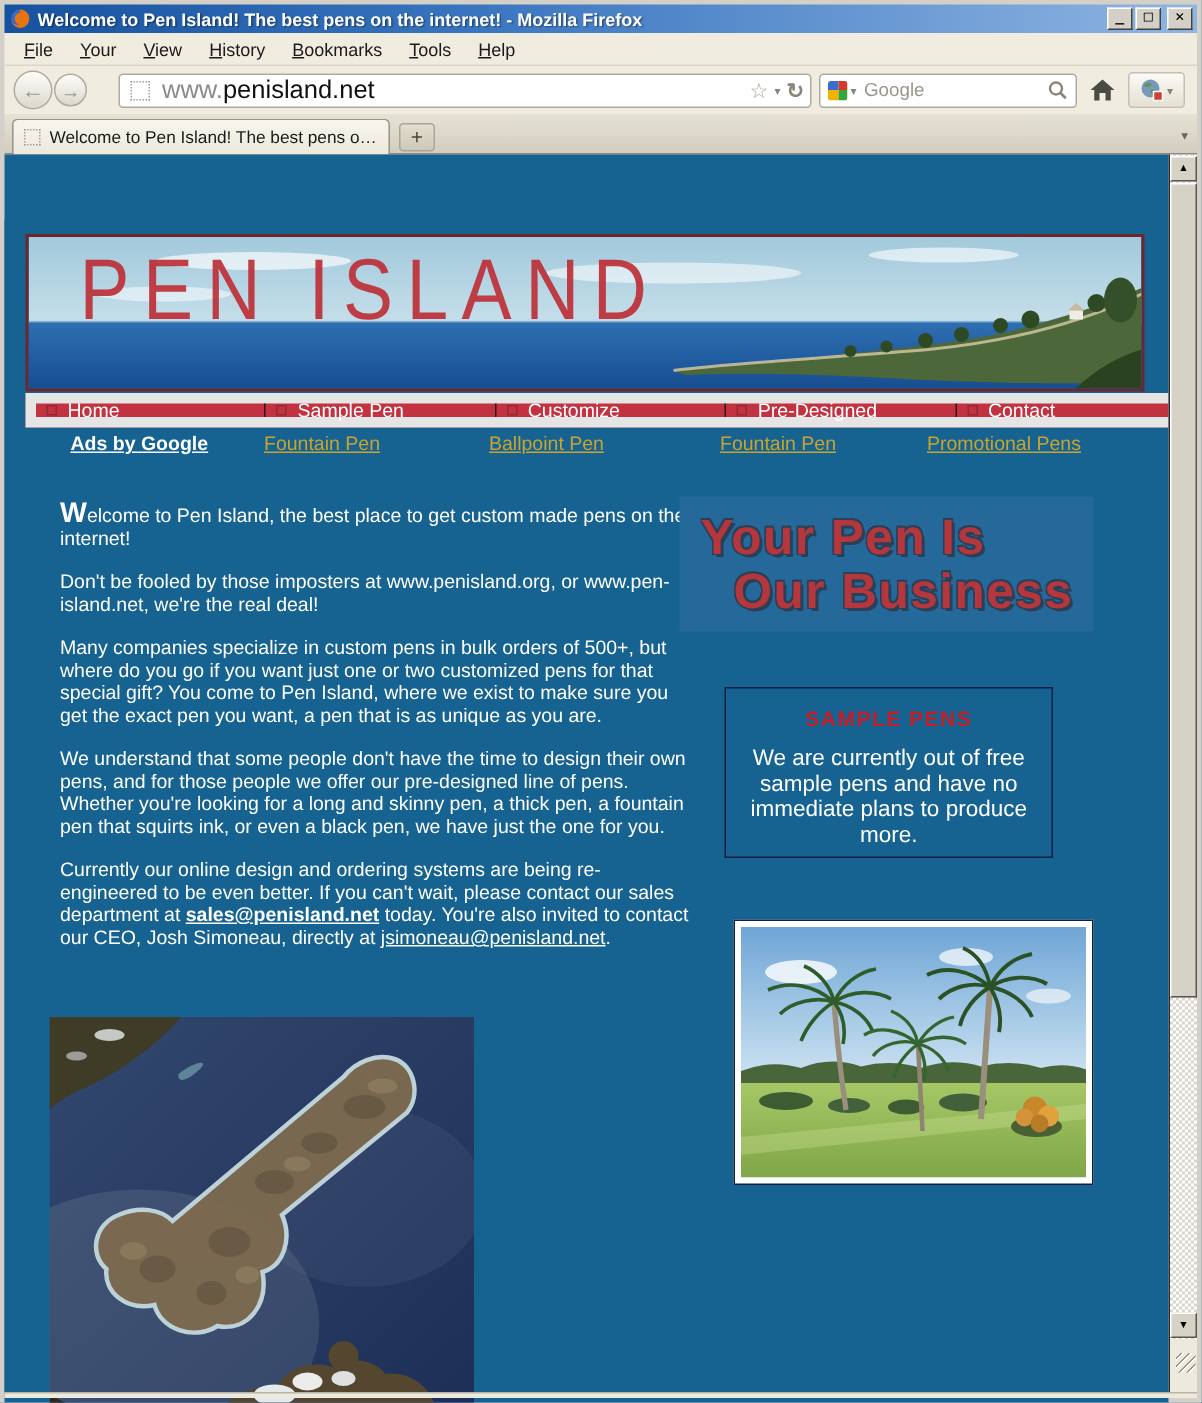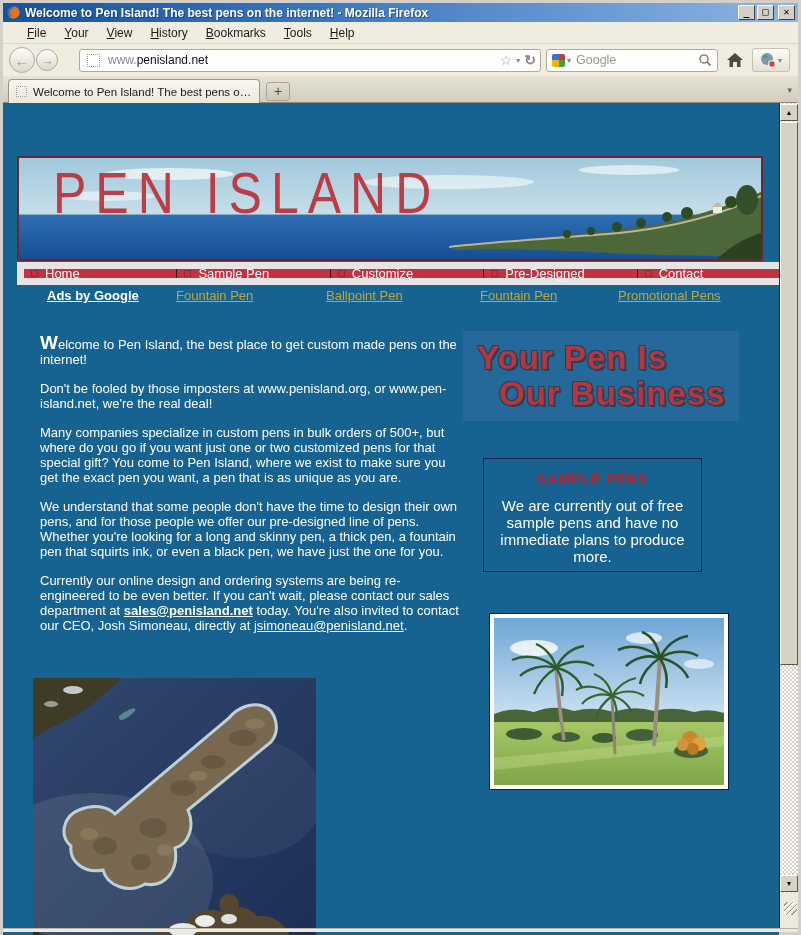--- a/index.html
+++ b/index.html
@@ -15,36 +15,36 @@
   .title-text { color:#fff; font-size:12px; font-weight:bold; white-space:nowrap;
     overflow:hidden; flex:1; text-shadow:1px 1px 1px rgba(0,0,0,.4); }
   .winbtns { display:flex; gap:2px; }
   .winbtn { width:17px; height:15px; background:#D4D0C8; border:1px solid;
     border-color:#fff #404040 #404040 #fff; font-size:10px; line-height:12px;
     text-align:center; color:#000; font-weight:bold; font-family:"DejaVu Sans Mono",monospace; }
   .winbtn.close { margin-left:2px; }
 
   
   .menubar { position:absolute; left:3px; top:22px; right:3px; height:22px;
-    background:#F0EDE0; border-bottom:1px solid #D9D5C7; display:flex; align-items:center; padding-left:15px; }
+    background:#F0EDE0; border-bottom:1px solid #D9D5C7; display:flex; align-items:center; padding-left:4px; }
   .menu-item { display:inline-block; font-size:12px; color:#1A1A1A; padding:3px 9px; cursor:default; }
   .menu-item::first-letter { text-decoration:underline; }
 
   
   .toolbar { position:absolute; left:3px; top:44px; right:3px; height:32px;
     background:#F0EDE0; display:flex; align-items:center; }
   .navbtns { position:relative; width:58px; height:26px; margin-left:6px; flex:0 0 auto; }
   .circle-btn { position:absolute; border-radius:50%; background:linear-gradient(#FDFDFA,#DCD8CA);
     border:1px solid #AFABA0; color:#9B968A; display:flex; align-items:center; justify-content:center; font-weight:bold; }
   .back-btn { left:0; top:0; width:26px; height:26px; font-size:15px; z-index:2; }
   .fwd-btn { left:27px; top:2px; width:22px; height:22px; font-size:13px; }
   .urlbar { position:relative; height:23px; flex:1; margin:0 5px 0 12px; background:#fff;
     border:1px solid #AFABA0; border-radius:3px; display:flex; align-items:center; padding:0 4px; }
   .site-id { width:13px; height:13px; border:1px dotted #A0A0A0; margin:0 8px 0 3px; flex:0 0 auto; }
-  .url-text { font-size:12px; flex:1; white-space:nowrap; overflow:hidden; }
+  .url-text { font-size:17px; flex:1; white-space:nowrap; overflow:hidden; }
   .url-prefix { color:#8A8A8A; } .url-domain { color:#111; }
   .url-icons { display:flex; align-items:center; gap:4px; color:#A8A49A; flex:0 0 auto; }
   .star-glyph { font-size:14px; } .dd-glyph { font-size:8px; color:#8A8578; }
   .reload-glyph { font-size:14px; color:#8A8578; font-weight:bold; }
   .searchbox { position:relative; width:172px; height:23px; background:#fff;
     border:1px solid #AFABA0; border-radius:3px; display:flex; align-items:center; padding:0 5px; flex:0 0 auto; }
   .g-logo { width:13px; height:13px; display:grid; grid-template-columns:1fr 1fr; grid-template-rows:1fr 1fr;
     border-radius:2px; overflow:hidden; margin-right:2px; flex:0 0 auto; }
   .g-logo i { display:block; } .g1{background:#3B6CD4;} .g2{background:#D33A2C;} .g3{background:#F0B400;} .g4{background:#3BA33B;}
   .search-label { font-size:12.5px; color:#9A968C; flex:1; margin-left:5px; }
@@ -112,21 +112,21 @@
   .sn0 { left:44px; color:#fff; font-weight:bold; }
   .sn1 { left:173px; } .sn2 { left:323px; } .sn3 { left:477px; } .sn4 { left:615px; }
 
   .copy { position:absolute; left:37px; top:188px; width:419px; color:#fff;
     font-size:13px; line-height:15px; }
   .copy p { margin-bottom:14px; }
   .dropcap { font-size:19px; font-weight:bold; }
   .email { color:#fff; text-decoration:underline; cursor:pointer; }
   .email.bold { font-weight:bold; }
 
-  .slogan { position:absolute; left:460px; top:184px; width:276px; height:90px; background:#25699B; }
+  .slogan { position:absolute; left:450px; top:184px; width:276px; height:90px; background:#25699B; }
   .slogan-l1, .slogan-l2 { position:absolute; color:#B5373D; font-weight:bold;
     font-size:33px; letter-spacing:1px; white-space:nowrap;
     text-shadow:-1px -1px 0 #2B4057, 1px -1px 0 #2B4057, -1px 1px 0 #2B4057, 2px 2px 0 #2B4057; }
   .slogan-l1 { left:14px; top:8px; } .slogan-l2 { left:36px; top:44px; }
 
   .samplebox { position:absolute; left:480px; top:311px; width:219px; height:114px;
     border:1px solid #0E1E44; text-align:center; }
   .sample-heading { margin-top:12px; color:#C11E28; font-weight:bold; font-size:14px; letter-spacing:1px; }
   .sample-body { margin:10px 14px 0; color:#fff; font-weight:normal; font-size:15px; line-height:17px; }
 

